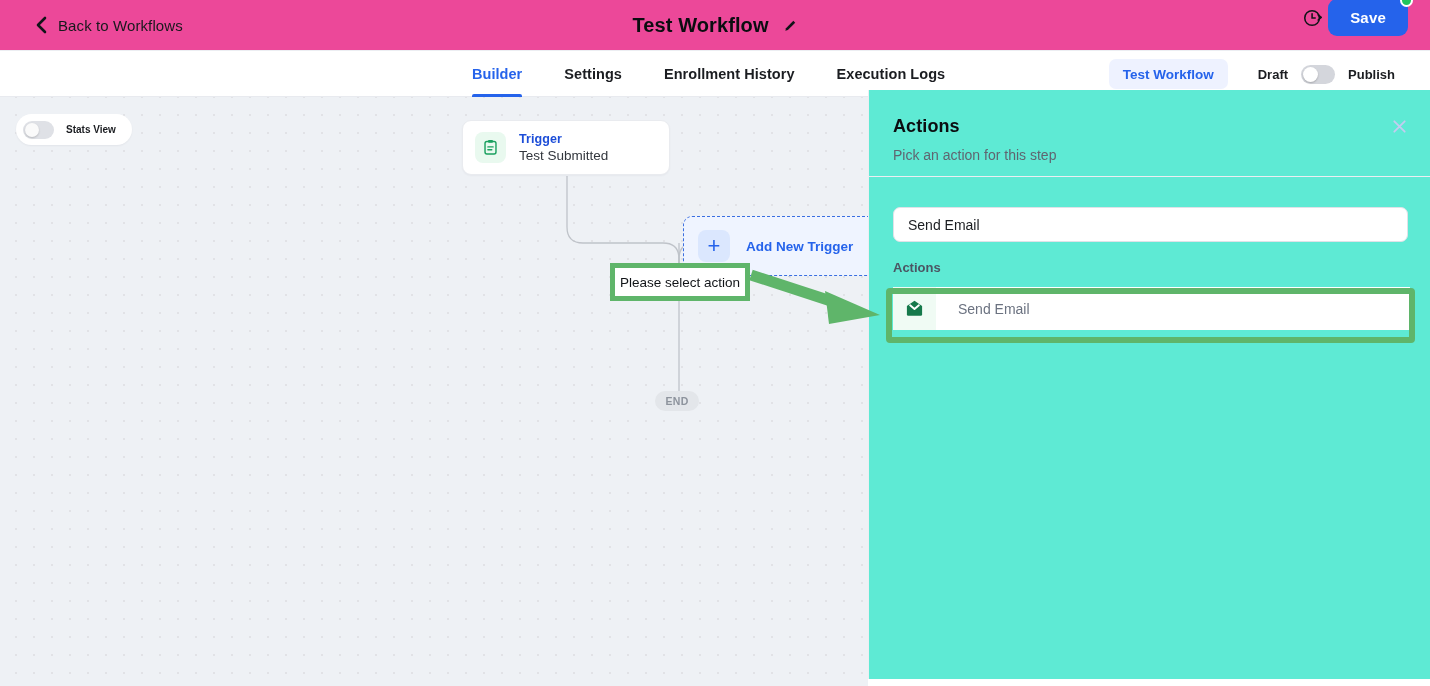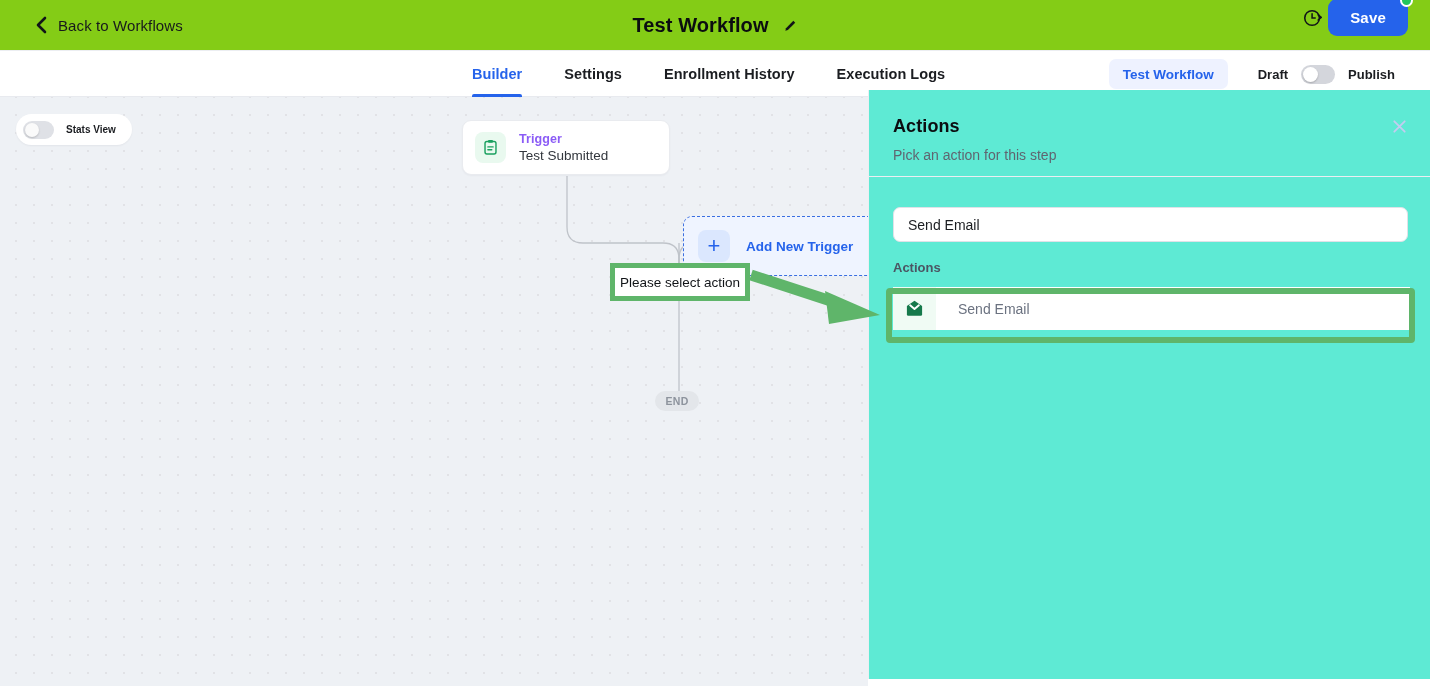--- a/index.html
+++ b/index.html
@@ -6,21 +6,21 @@
   html, body {
     width: 1430px; height: 686px;
     font-family: "Liberation Sans", sans-serif;
     background: #ffffff;
     overflow: hidden;
   }
 
   
   .topbar {
     position: absolute; left: 0; top: 0; width: 1430px; height: 51px;
-    background: #84cc16;
+    background: #ec4899;
     border-bottom: 1px solid #eceef2;
     display: flex; align-items: center;
   }
   .back-btn {
     display: flex; align-items: center; gap: 10px;
     margin-left: 34px; cursor: pointer;
   }
   .back-chevron { width: 14px; height: 18px; display: block; }
   .back-label { font-size: 15px; color: #17191c; font-weight: 400; letter-spacing: .1px; }
 
@@ -132,21 +132,21 @@
     box-shadow: 0 1px 2px rgba(16,24,40,.04);
     cursor: pointer;
   }
   .trig-icon-box {
     width: 31px; height: 31px; border-radius: 8px; background: #e9f9ef;
     display: flex; align-items: center; justify-content: center;
     flex: 0 0 auto; margin-right: 13px;
   }
   .clipboard-icon { width: 17px; height: 17px; display: block; }
   .trig-texts { display: flex; flex-direction: column; gap: 2px; }
-  .trig-kicker { font-size: 12.5px; font-weight: 700; color: #8b5cf6; letter-spacing: .1px; }
+  .trig-kicker { font-size: 12.5px; font-weight: 700; color: #1d4ed8; letter-spacing: .1px; }
   .trig-sub { font-size: 13.5px; color: #32363d; }
 
   
   .add-trigger-card {
     position: absolute; left: 683px; top: 119px; width: 198px; height: 60px;
     background: #eff4ff; border: 1.6px dashed #3b6fe0; border-radius: 9px;
     display: flex; align-items: center; padding-left: 14px;
     cursor: pointer;
   }
   .plus-box {

